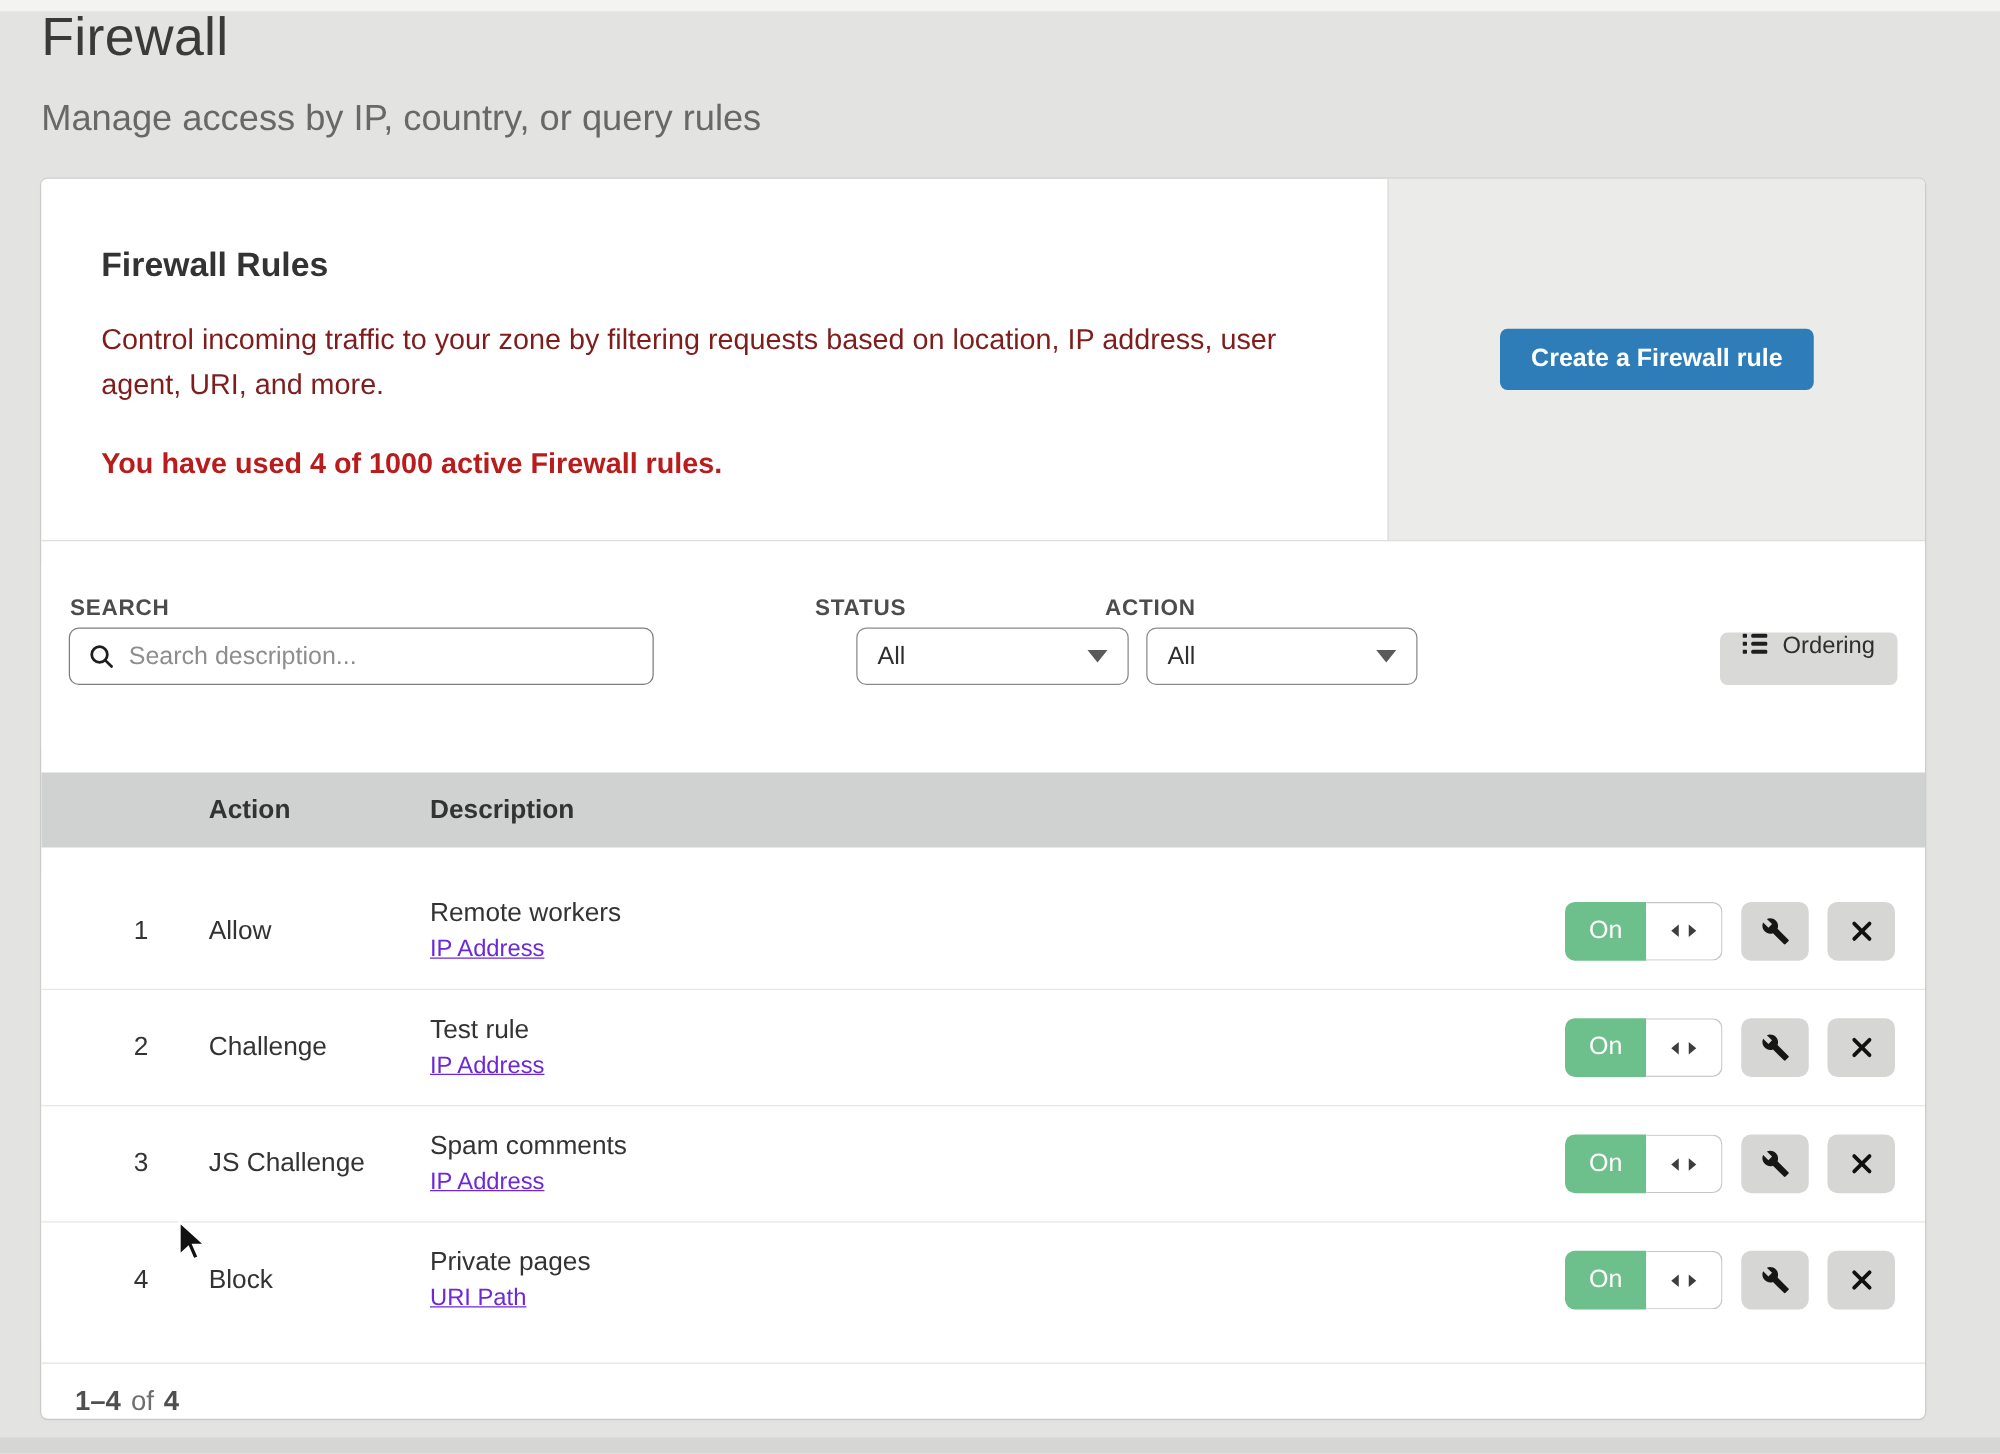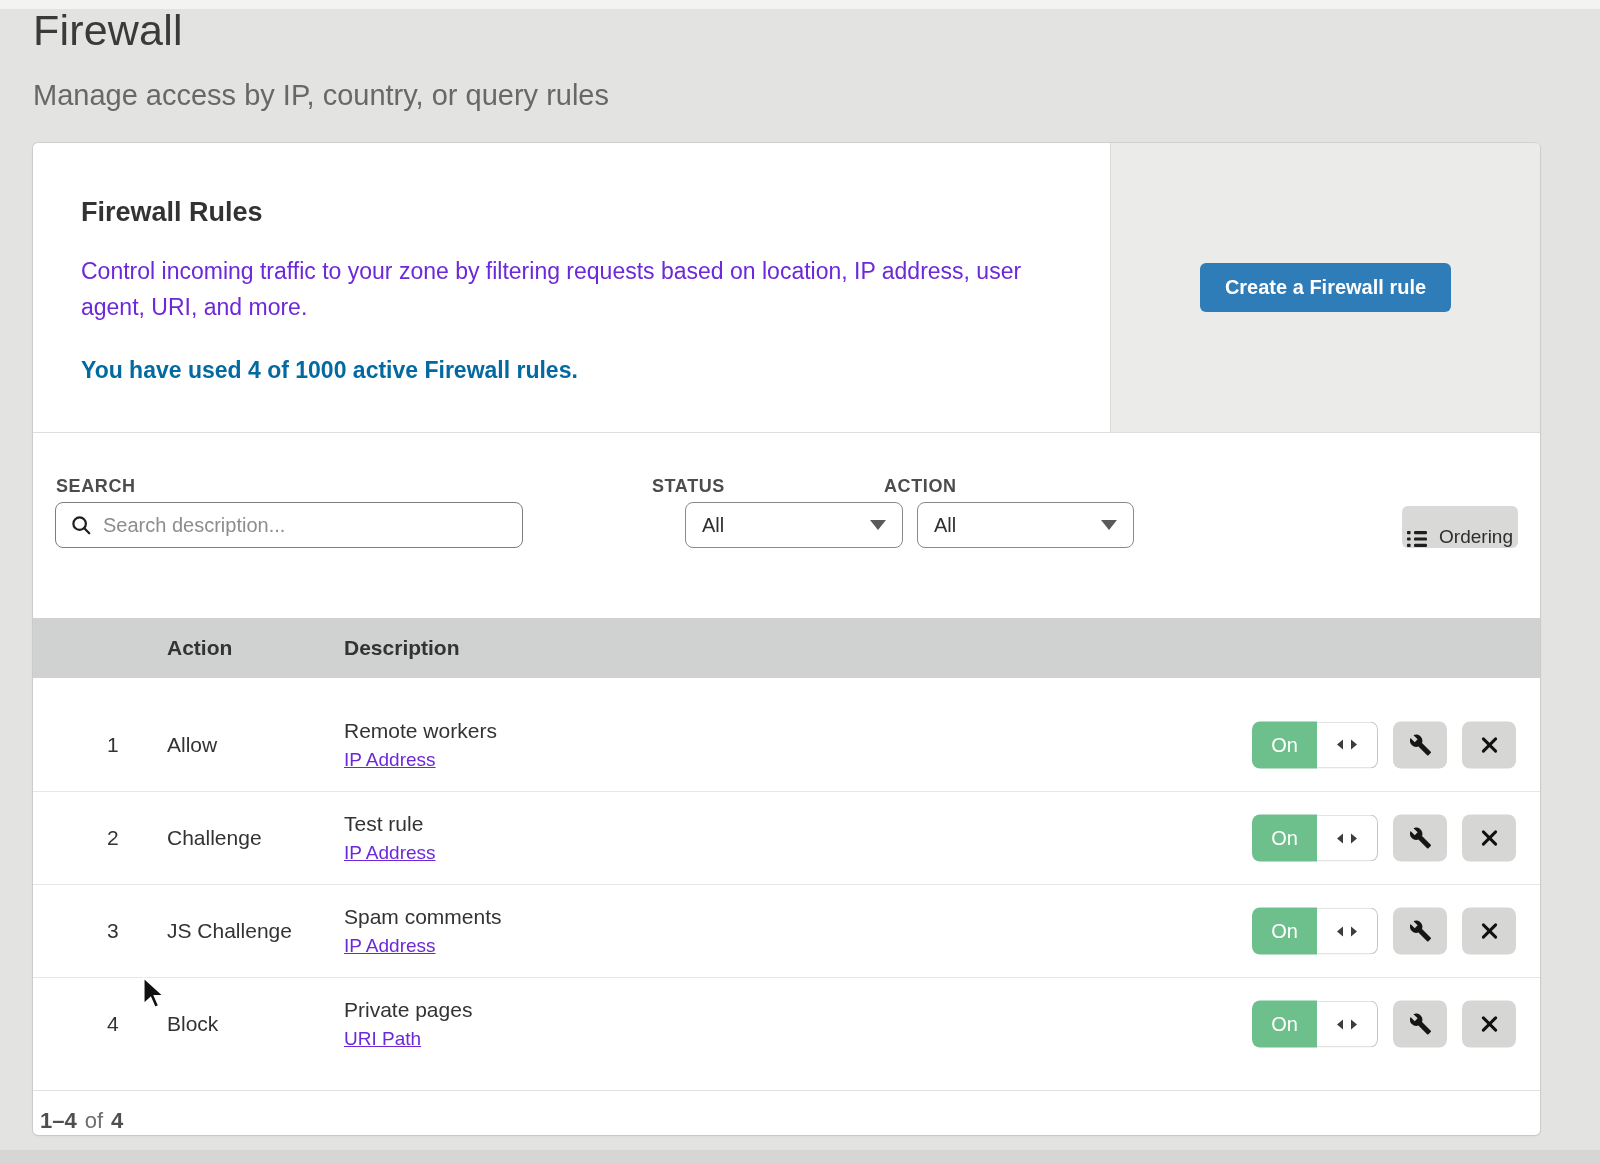--- a/index.html
+++ b/index.html
@@ -26,22 +26,22 @@
     position:absolute; left:33px; top:143px; width:1507px; height:992px;
     background:#ffffff; border-radius:5px;
     box-shadow:0 0 0 1px rgba(0,0,0,.08), 0 1px 3px rgba(0,0,0,.06);
     display:flex; flex-direction:column; overflow:hidden;gap:20px;
   }
 
   
   .card-top { height:290px; display:flex; border-bottom:1px solid #dededc; flex-shrink:0; }
   .card-top-left { width:1077px; padding:54px 48px 0 48px; }
   .card-heading { font-size:27px; font-weight:700; color:#333; margin-bottom:26px; }
-  .card-desc { font-size:23px; color:#6d28d9; line-height:1.55; max-width:960px; }
-  .card-usage { font-size:23px; font-weight:700; color:#0369a1; margin-top:32px; }
+  .card-desc { font-size:23px; color:#7f1d1d; line-height:1.55; max-width:960px; }
+  .card-usage { font-size:23px; font-weight:700; color:#b91c1c; margin-top:32px; }
   .card-top-right {
     flex:1; background:#ebebe9; border-left:1px solid #dcdcda;
     display:flex; align-items:center; justify-content:center;
   }
   .btn-primary {
     background:#2e7cb8; color:#fff; font-size:20px; font-weight:600;
     border:none; border-radius:6px; padding:13px 25px; font-family:inherit; cursor:pointer;
   }
 
   
@@ -74,21 +74,21 @@
   .select-action { left:884px; width:217px; }
   .caret {
     width:0; height:0;
     border-left:8px solid transparent; border-right:8px solid transparent;
     border-top:10px solid #5a5a5a;
   }
   .ordering-btn {
     position:absolute; right:22px; top:53px; height:42px;
     background:#d9d9d7; border:none; border-radius:6px; cursor:pointer;
     font-size:19px; color:#2e2e2e; font-family:inherit;
-    display:flex; align-items:flex-end; gap:12px; padding:0 5px;
+    display:flex; align-items:flex-start; gap:12px; padding:0 18px;
   }
 
   
   .thead {
     height:60px; background:#d0d1d1; flex-shrink:0;
     display:flex; align-items:center; font-size:21px; font-weight:700; color:#333;
   }
   .th-action { margin-left:134px; width:177px; }
   .rows { flex-shrink:0; }
   .row { height:93px; display:flex; align-items:center; position:relative; background:#fff; }
@@ -113,21 +113,21 @@
     cursor:grab;
   }
   .icon-btn {
     width:54px; height:47px; background:#d6d6d4; border:none; border-radius:8px;
     margin-left:15px; display:flex; align-items:center; justify-content:center; cursor:pointer;
   }
 
   
   .pagination {
     height:61px; border-top:1px solid #e2e2e0; flex-shrink:0;
-    display:flex; align-items:center; padding-left:7px; font-size:22px;
+    display:flex; align-items:center; padding-left:27px; font-size:22px;
   }
   .pg-range, .pg-total { font-weight:700; color:#4f4f4f; }
   .pg-of { margin:0 8px; color:#6e6e6e; }
   .help-bar {
     flex:1; border-top:1px solid #d8d8d6;
     display:flex; align-items:center; justify-content:flex-end; padding-right:26px;
   }
   .help-link {
     color:#2b7cb5; font-size:21px; font-weight:500; text-decoration:none;
     display:flex; align-items:flex-start; gap:11px; cursor:pointer;

